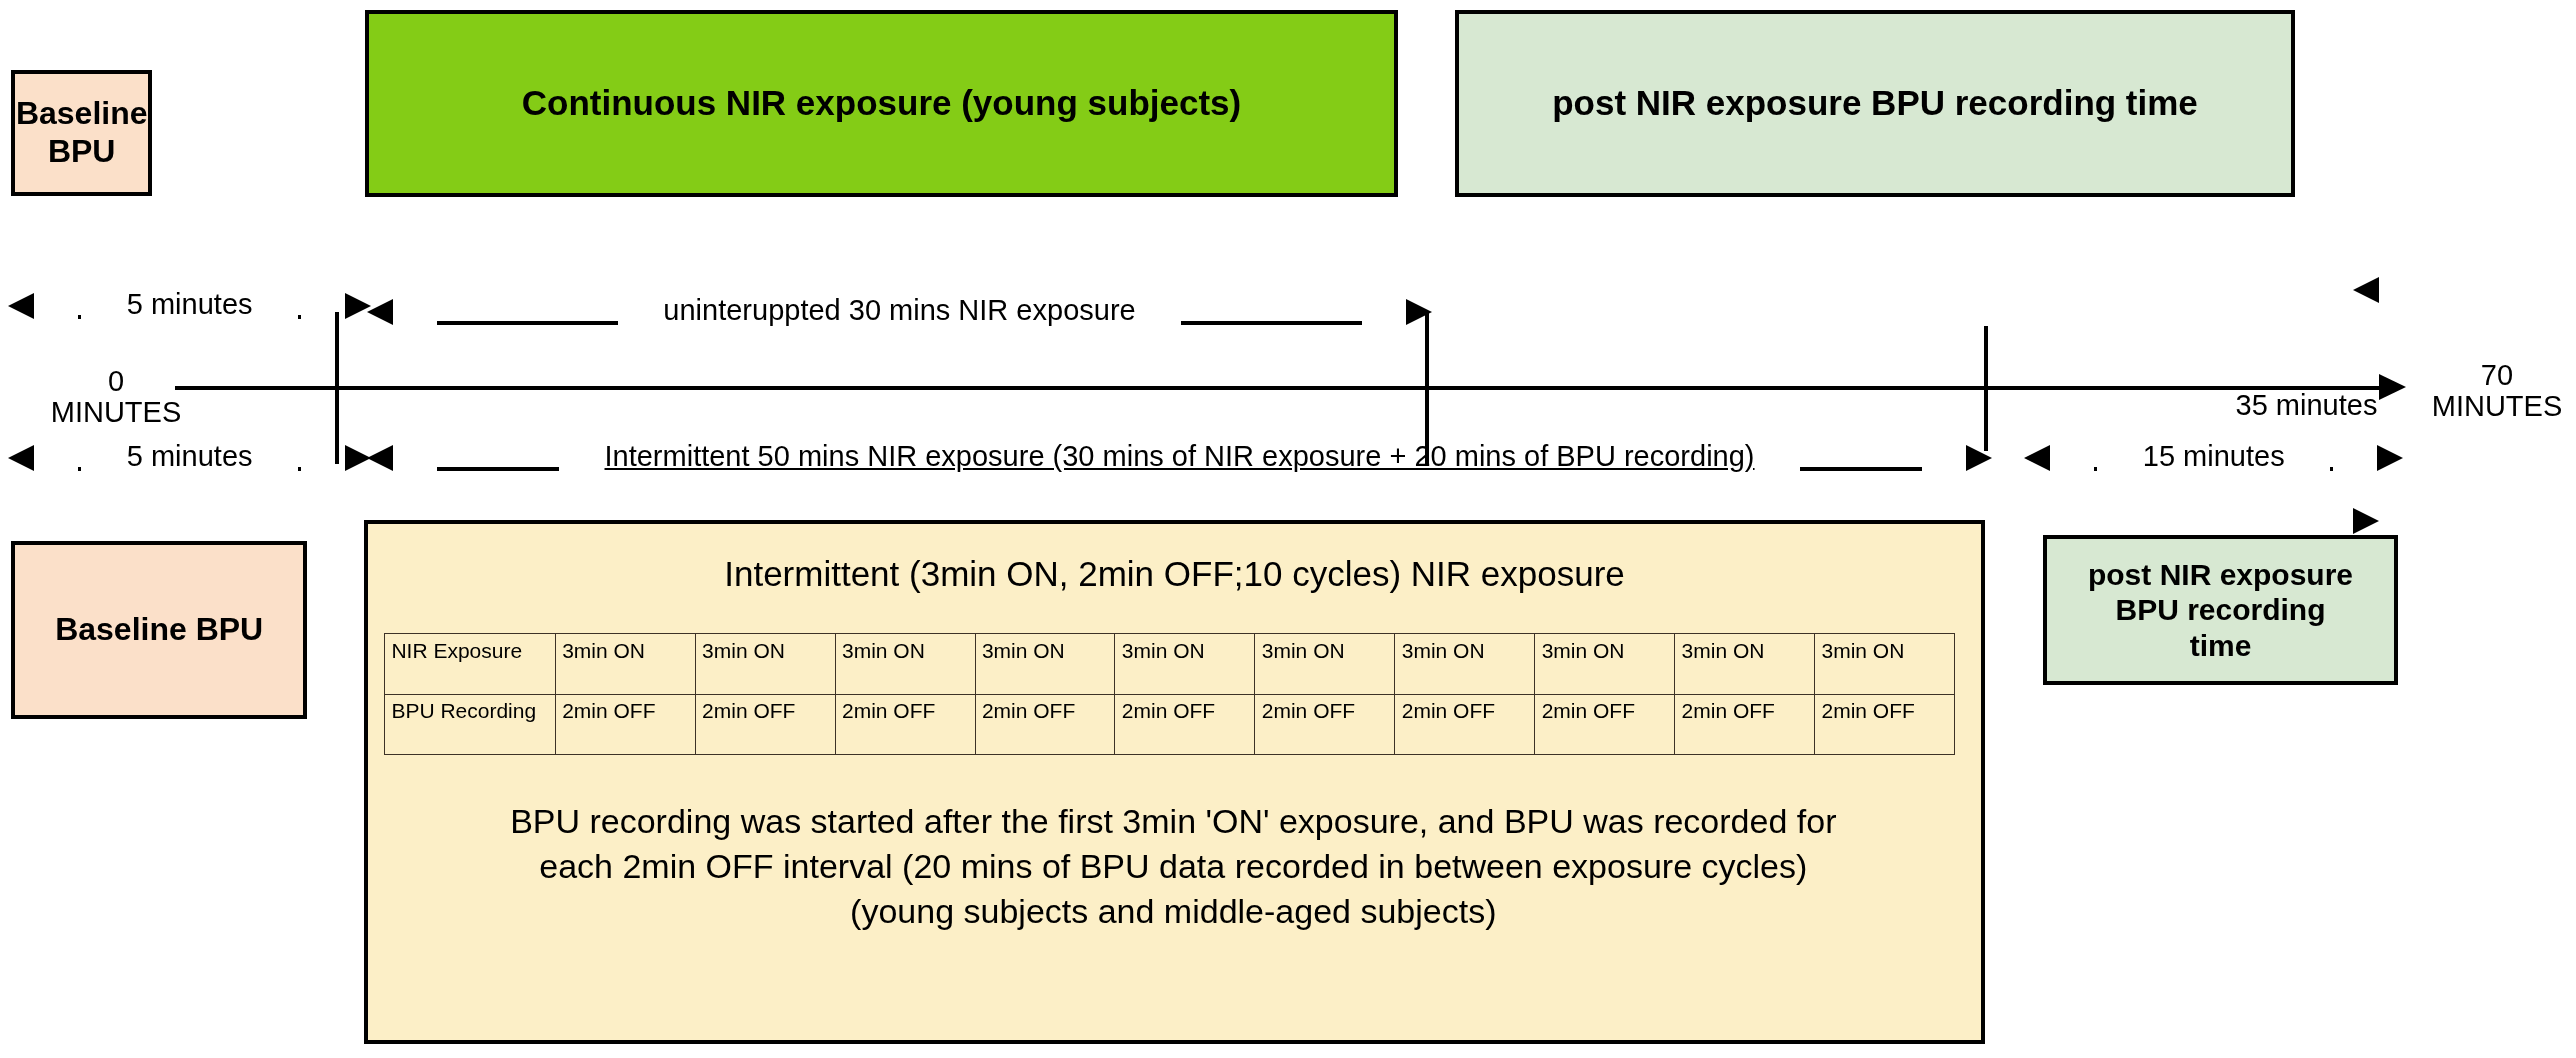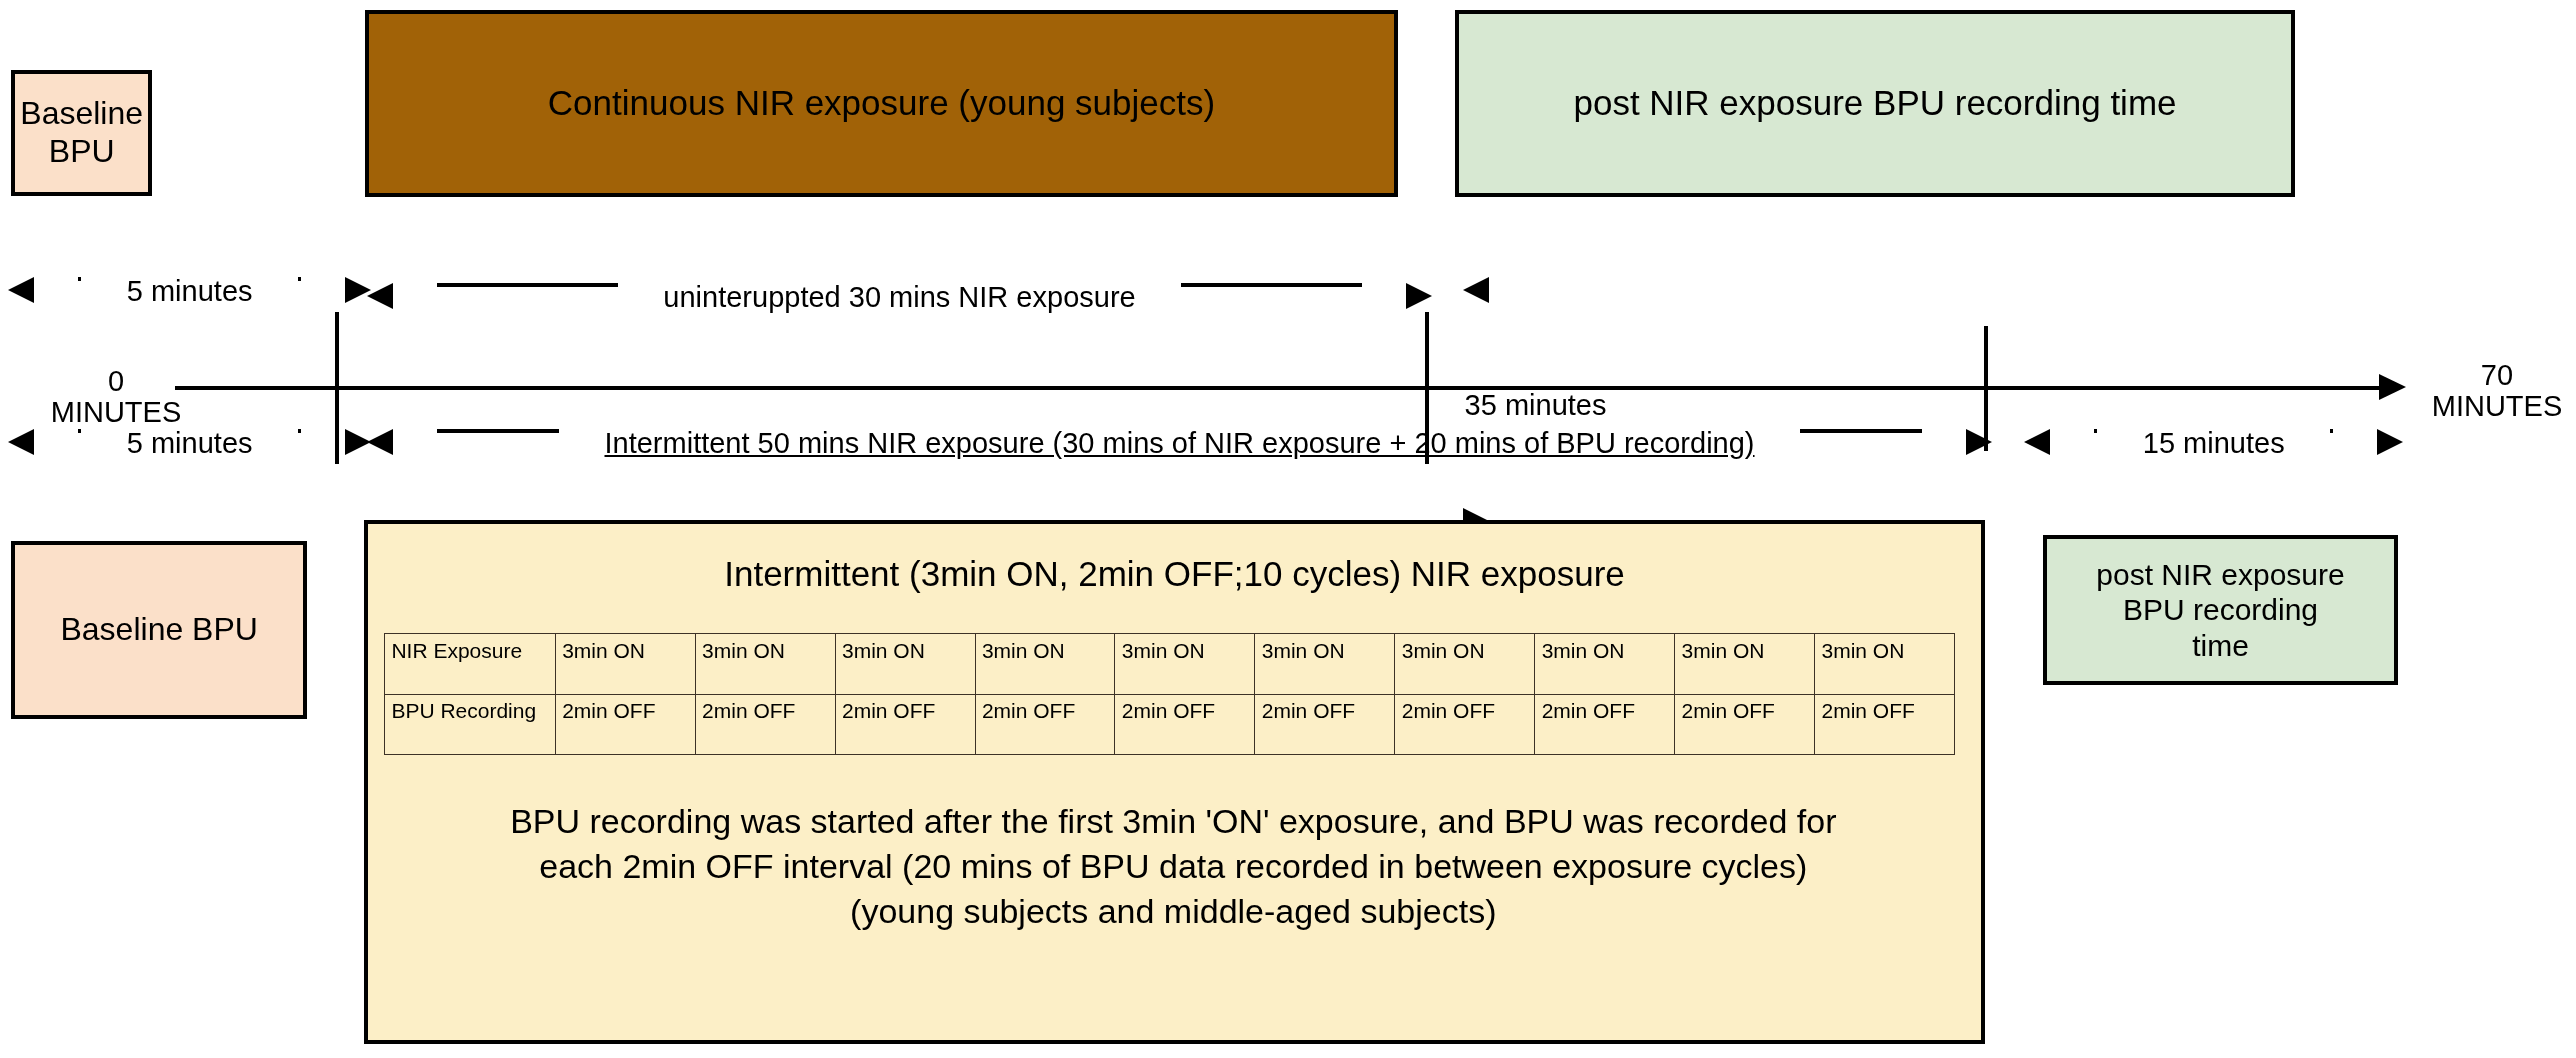--- a/index.html
+++ b/index.html
@@ -23,23 +23,24 @@
   
   .box {
     position: absolute;
     box-sizing: border-box;
     border: 4px solid #000000;
     display: flex;
     align-items: center;
     justify-content: center;
     text-align: center;
     line-height: 1.18;
+    font-weight: bold;
   }
   .box-pink   { background: #FBE0C9; }
-  .box-yellow { background: #a16207; }
+  .box-yellow { background: #84cc16; }
   .box-green  { background: #D7E8D2; }
 
   
   #top-baseline-box {
     left: 11.2px;  top: 70px;  width: 141px;  height: 126px;
     font-size: 32px;
   }
   #top-continuous-box {
     left: 365px; top: 9.6px;  width: 1033px; height: 187px;
     font-size: 35px;
@@ -93,21 +94,21 @@
     white-space: nowrap;
   }
   #axis-label-start { left: 48px;  top: 102px; width: 136px; }
   #axis-label-end   { left: 2418px; top: 96px; width: 158px; }
 
   
   .measure {
     position: absolute;
     height: 42px;
     display: flex;
-    align-items: flex-start;
+    align-items: flex-end;
     gap: 44px;
   }
   .measure .head-left,
   .measure .head-right {
     width: 0; height: 0;
     border-top: 13px solid transparent;
     border-bottom: 13px solid transparent;
     flex: 0 0 auto;
   }
   .measure .head-left  { border-right: 26px solid #000000; }

